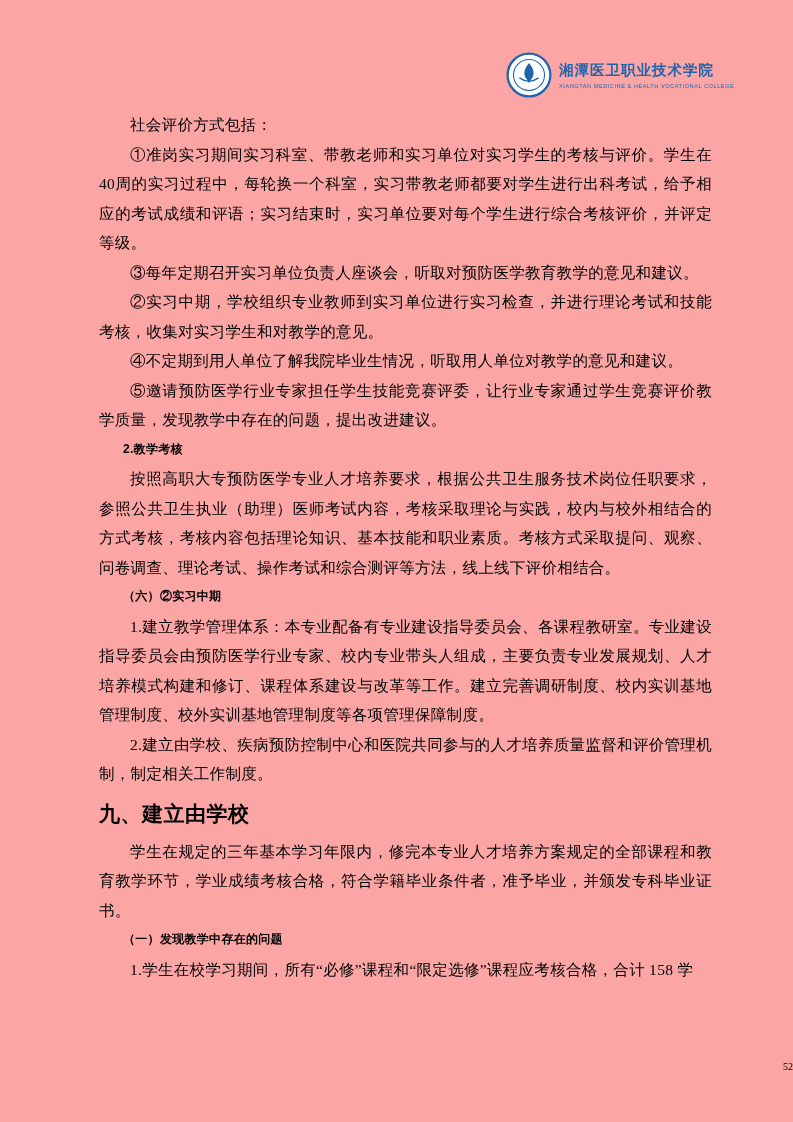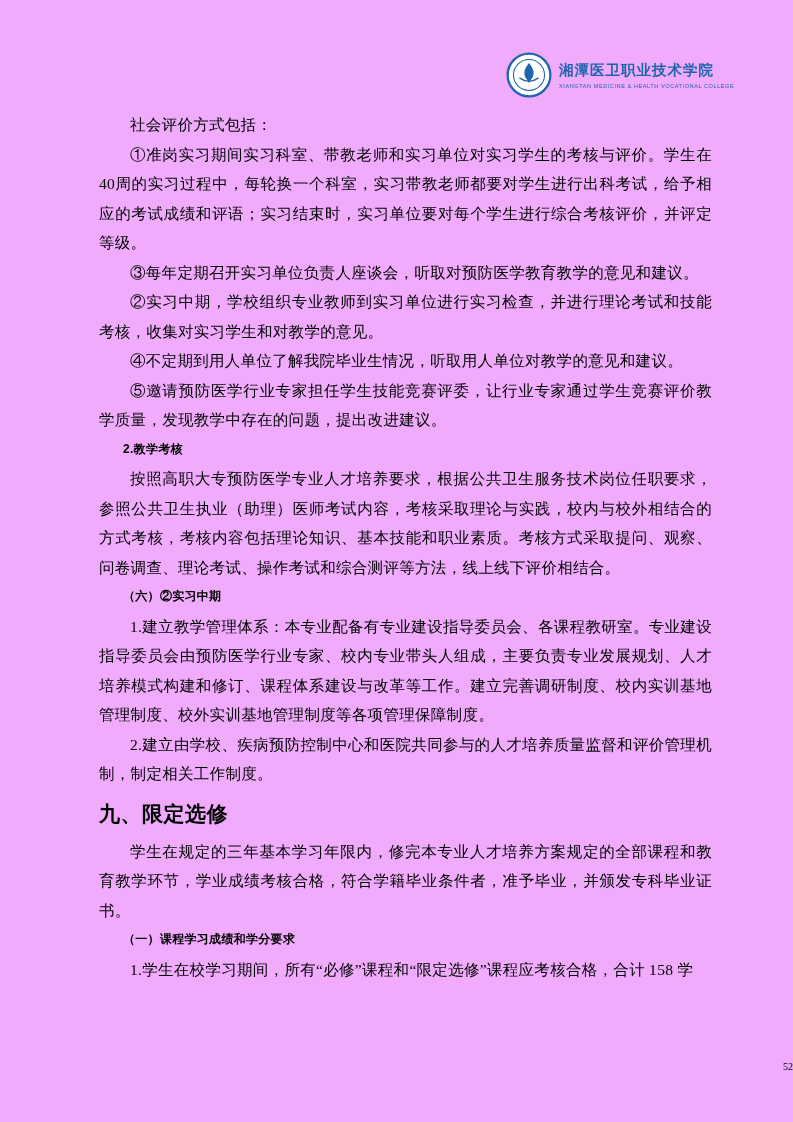--- a/index.html
+++ b/index.html
@@ -2,21 +2,21 @@
 <html><head>
 <meta charset="utf-8">
 <style>
   * { margin: 0; padding: 0; box-sizing: border-box; }
   html, body { background: #ffffff; }
   .page {
     position: relative;
     width: 793px;
     height: 1122px;
     margin: 0 auto;
-    background: #f0abfc;
+    background: #fca5a5;
     font-family: "Liberation Serif", serif;
     color: #000000;
     overflow: hidden;
   }
   
   .logo {
     position: absolute;
     top: 52px;
     left: 506px;
     display: flex;
@@ -108,21 +108,21 @@
     <p class="body">①准岗实习期间实习科室、带教老师和实习单位对实习学生的考核与评价。学生在40周的实习过程中，每轮换一个科室，实习带教老师都要对学生进行出科考试，给予相应的考试成绩和评语；实习结束时，实习单位要对每个学生进行综合考核评价，并评定等级。</p>
     <p class="body">③每年定期召开实习单位负责人座谈会，听取对预防医学教育教学的意见和建议。</p>
     <p class="body">②实习中期，学校组织专业教师到实习单位进行实习检查，并进行理论考试和技能考核，收集对实习学生和对教学的意见。</p>
     <p class="body">④不定期到用人单位了解我院毕业生情况，听取用人单位对教学的意见和建议。</p>
     <p class="body">⑤邀请预防医学行业专家担任学生技能竞赛评委，让行业专家通过学生竞赛评价教学质量，发现教学中存在的问题，提出改进建议。</p>
     <p class="bold-sub">2.教学考核</p>
     <p class="body">按照高职大专预防医学专业人才培养要求，根据公共卫生服务技术岗位任职要求，参照公共卫生执业（助理）医师考试内容，考核采取理论与实践，校内与校外相结合的方式考核，考核内容包括理论知识、基本技能和职业素质。考核方式采取提问、观察、问卷调查、理论考试、操作考试和综合测评等方法，线上线下评价相结合。</p>
     <p class="bold-sub">（六）②实习中期</p>
     <p class="body">1.建立教学管理体系：本专业配备有专业建设指导委员会、各课程教研室。专业建设指导委员会由预防医学行业专家、校内专业带头人组成，主要负责专业发展规划、人才培养模式构建和修订、课程体系建设与改革等工作。建立完善调研制度、校内实训基地管理制度、校外实训基地管理制度等各项管理保障制度。</p>
     <p class="body">2.建立由学校、疾病预防控制中心和医院共同参与的人才培养质量监督和评价管理机制，制定相关工作制度。</p>
-    <h2 class="section">九、限定选修</h2>
+    <h2 class="section">九、建立由学校</h2>
     <p class="body">学生在规定的三年基本学习年限内，修完本专业人才培养方案规定的全部课程和教育教学环节，学业成绩考核合格，符合学籍毕业条件者，准予毕业，并颁发专科毕业证书。</p>
-    <p class="bold-sub">（一）课程学习成绩和学分要求</p>
+    <p class="bold-sub">（一）发现教学中存在的问题</p>
     <p class="body">1.学生在校学习期间，所有“必修”课程和“限定选修”课程应考核合格，合计 158 学</p>
   </main>
 
   <footer class="page-number">52</footer>
 
 </div>
 
 </body></html>

